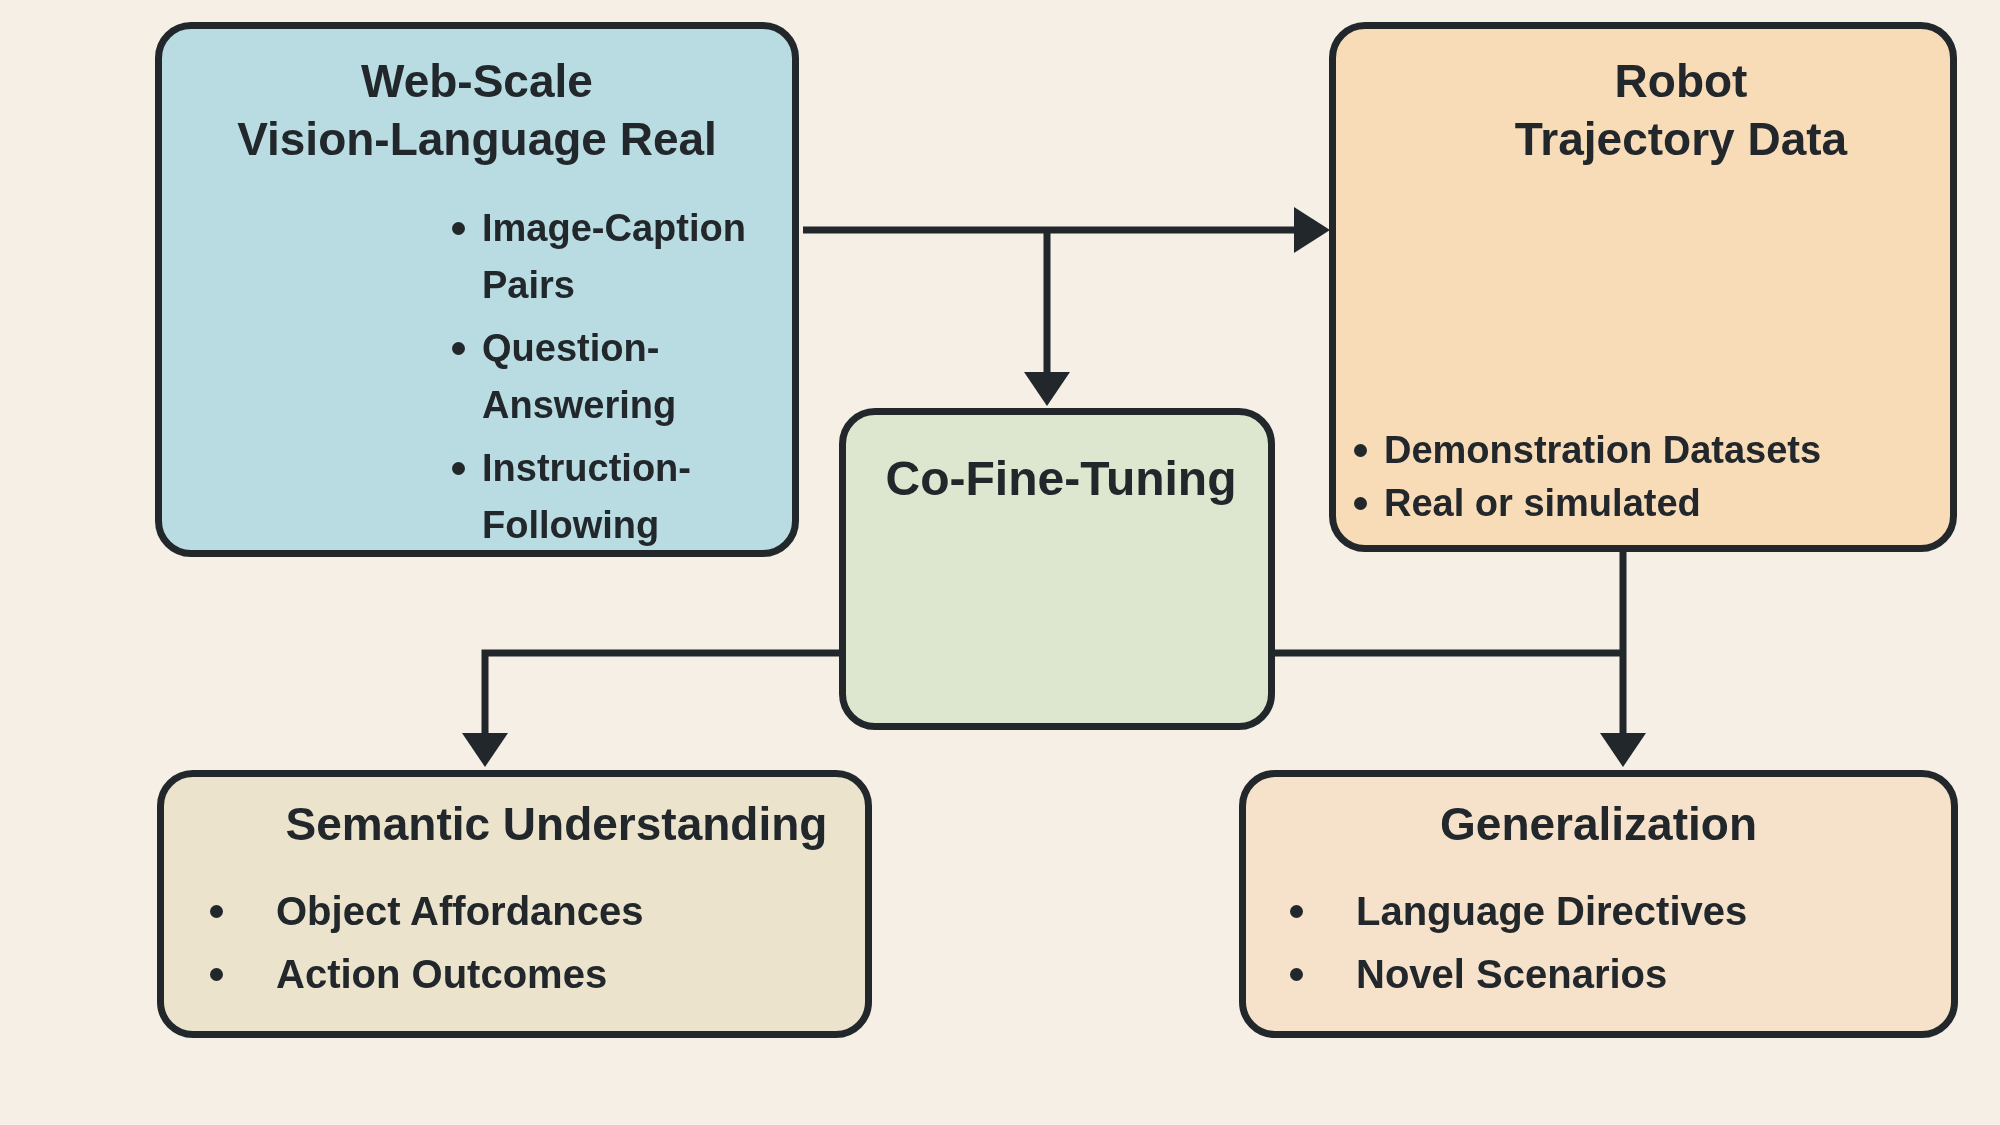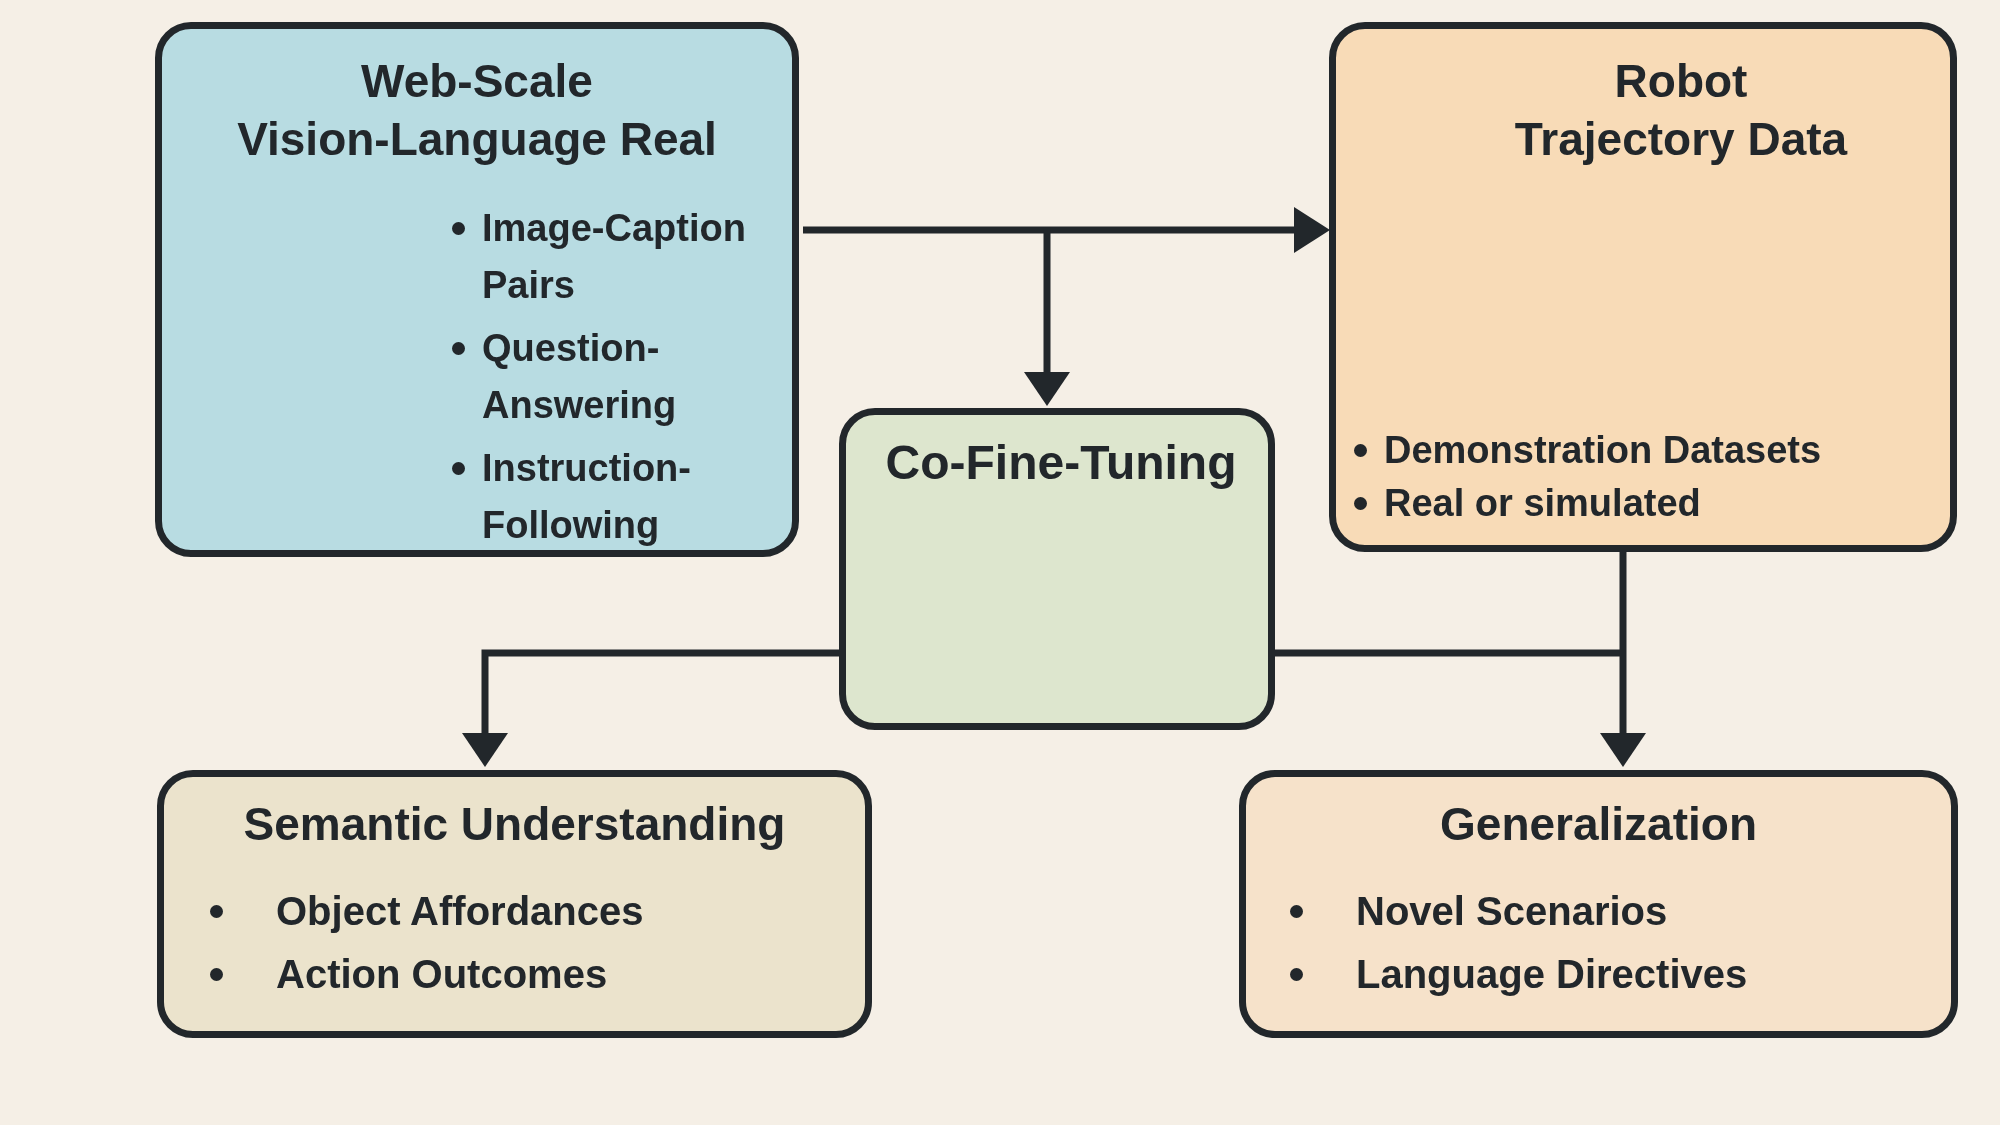--- a/index.html
+++ b/index.html
@@ -217,41 +217,41 @@
       <span class="dot"></span>
       <span>Demonstration Datasets</span>
     </div>
     <div class="bullet">
       <span class="dot"></span>
       <span>Real or simulated</span>
     </div>
   </div>
 
   <div class="box box-cft" style="left:797px; top:408px; width:436px; height:322px;"></div>
-  <div class="title" style="left:797px; top:434px; width:444px; font-size:48px;">Co-Fine-Tuning</div>
+  <div class="title" style="left:797px; top:450px; width:444px; font-size:48px;">Co-Fine-Tuning</div>
 
   <div class="box box-semantic" style="left:115px; top:770px; width:715px; height:268px;"></div>
-  <div class="title" style="left:115px; top:795px; width:715px;">Semantic Understanding</div>
+  <div class="title" style="left:115px; top:795px; width:715px;padding-left:42px;">Semantic Understanding</div>
   <div class="bullets bullets-bottom" style="left:168px; top:880px; width:620px;">
     <div class="bullet">
       <span class="dot"></span>
       <span>Object Affordances</span>
     </div>
     <div class="bullet">
       <span class="dot"></span>
       <span>Action Outcomes</span>
     </div>
   </div>
 
   <div class="box box-generalization" style="left:1197px; top:770px; width:719px; height:268px;"></div>
   <div class="title" style="left:1197px; top:795px; width:719px;">Generalization</div>
   <div class="bullets bullets-bottom" style="left:1248px; top:880px; width:640px;">
     <div class="bullet">
       <span class="dot"></span>
+      <span>Language Directives</span>
+    </div>
+    <div class="bullet">
+      <span class="dot"></span>
       <span>Novel Scenarios</span>
     </div>
-    <div class="bullet">
-      <span class="dot"></span>
-      <span>Language Directives</span>
-    </div>
   </div>
 
 </div>
 
 </body></html>

